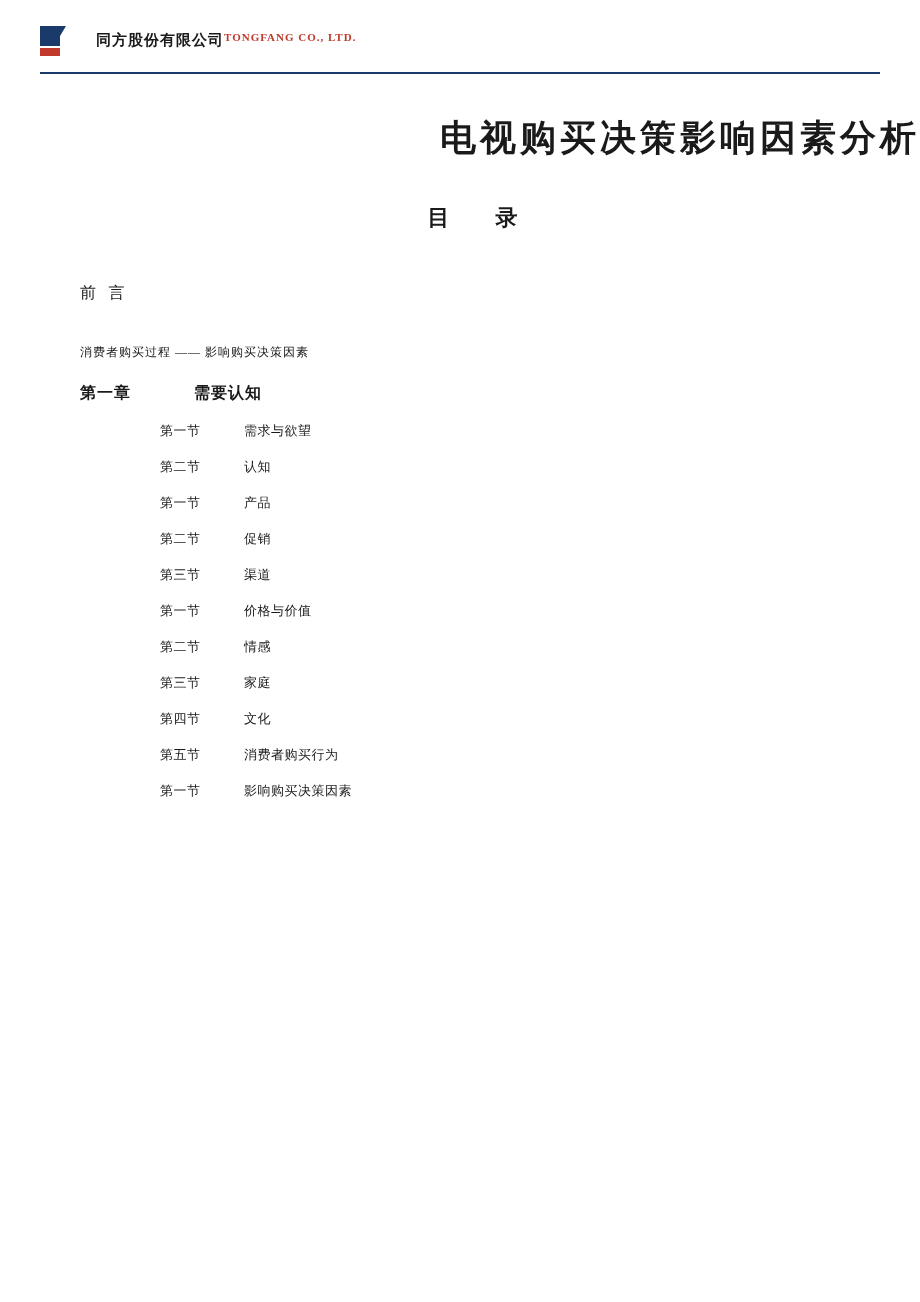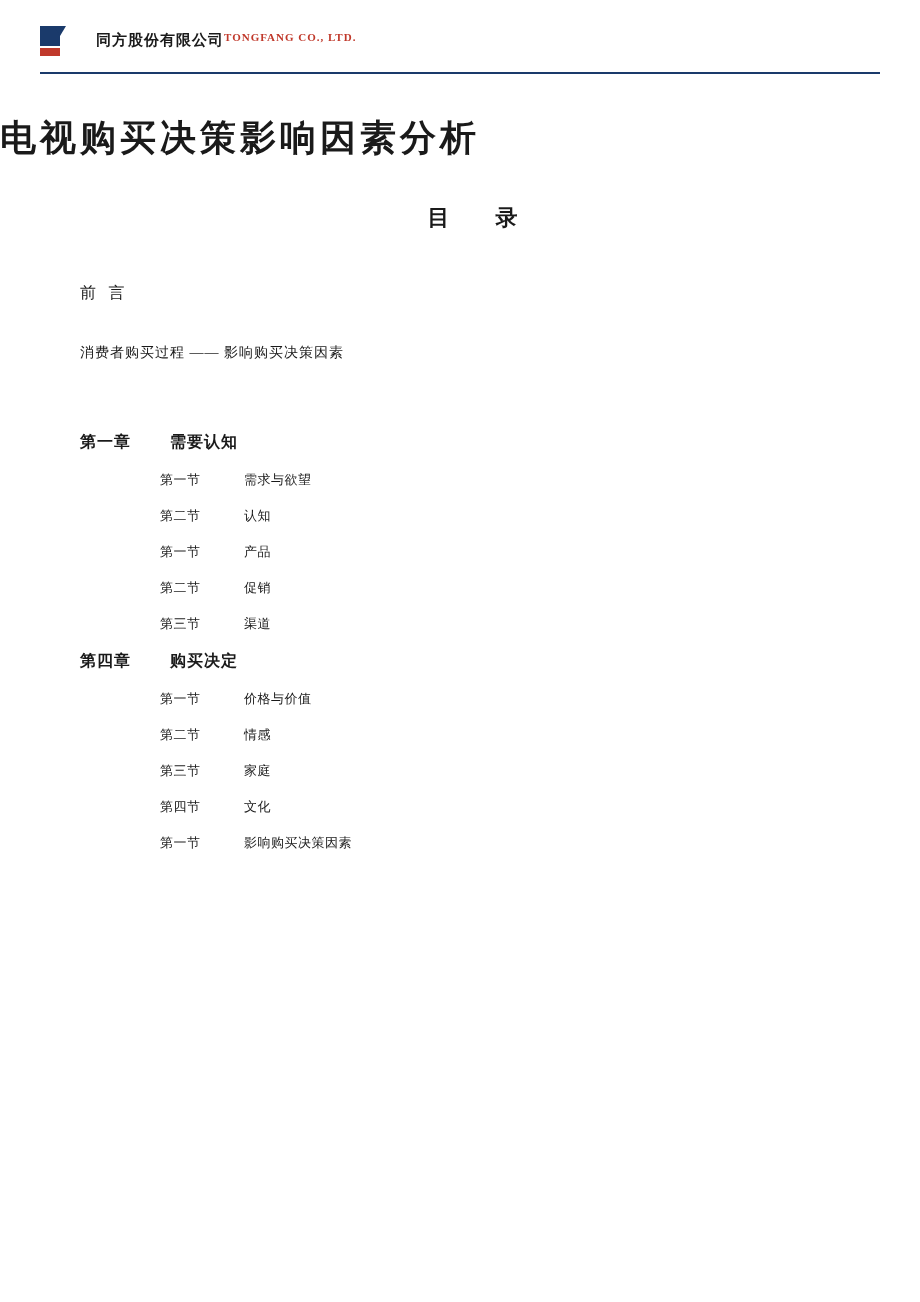--- a/index.html
+++ b/index.html
@@ -61,21 +61,21 @@
     .header-divider {
       width: 100%;
       height: 2px;
       background: #1a3a6b;
       margin: 0 40px;
       width: calc(100% - 80px);
     }
 
     
     .main-title {
-      text-align: left;
+      text-align: right;
       font-size: 36px;
       font-family: "SimHei", "黑体", sans-serif;
       font-weight: bold;
       color: #1a1a1a;
       margin-top: 40px;
       margin-bottom: 20px;
       letter-spacing: 4px;
     }
 
     
@@ -98,35 +98,35 @@
     
     .preface-item {
       font-size: 16px;
       margin-bottom: 40px;
       letter-spacing: 4px;
       font-family: Liberation Sans, sans-serif;
     }
 
     
     .process-item {
-      font-size: 14px;
-      margin-bottom: 70px;
+      font-size: 12px;
+      margin-bottom: 22px;
       letter-spacing: 1px;
     }
 
     
     .chapter {
       font-size: 16px;
       font-family: Liberation Mono, monospace;
       font-weight: bold;
       margin-bottom: 18px;
       letter-spacing: 1px;
       display: flex;
       align-items: baseline;
-      gap: 0;
+      gap: 24px;
     }
 
     .chapter-label {
       min-width: 70px;
       display: inline-block;
     }
 
     .chapter-title {
       margin-left: 20px;
     }
@@ -218,40 +218,40 @@
         <span class="section-label">第二节</span>
         <span class="section-title">促销</span>
       </div>
       <div class="section">
         <span class="section-label">第三节</span>
         <span class="section-title">渠道</span>
       </div>
     </div>
 
     <div class="chapter-group">
-      <div class="chapter">
-        <span class="chapter-label">第四章</span>
-        <span class="chapter-title">购买决定</span>
-      </div>
       <div class="section">
         <span class="section-label">第一节</span>
         <span class="section-title">价格与价值</span>
       </div>
       <div class="section">
         <span class="section-label">第二节</span>
         <span class="section-title">情感</span>
       </div>
       <div class="section">
         <span class="section-label">第三节</span>
         <span class="section-title">家庭</span>
       </div>
       <div class="section">
         <span class="section-label">第四节</span>
         <span class="section-title">文化</span>
       </div>
+      <div class="section">
+        <span class="section-label">第五节</span>
+        <span class="section-title">消费者购买行为</span>
+      </div>
     </div>
 
     <div class="chapter-group">
       <div class="section">
         <span class="section-label">第一节</span>
         <span class="section-title">影响购买决策因素</span>
       </div>
     </div>
 
   </div>

